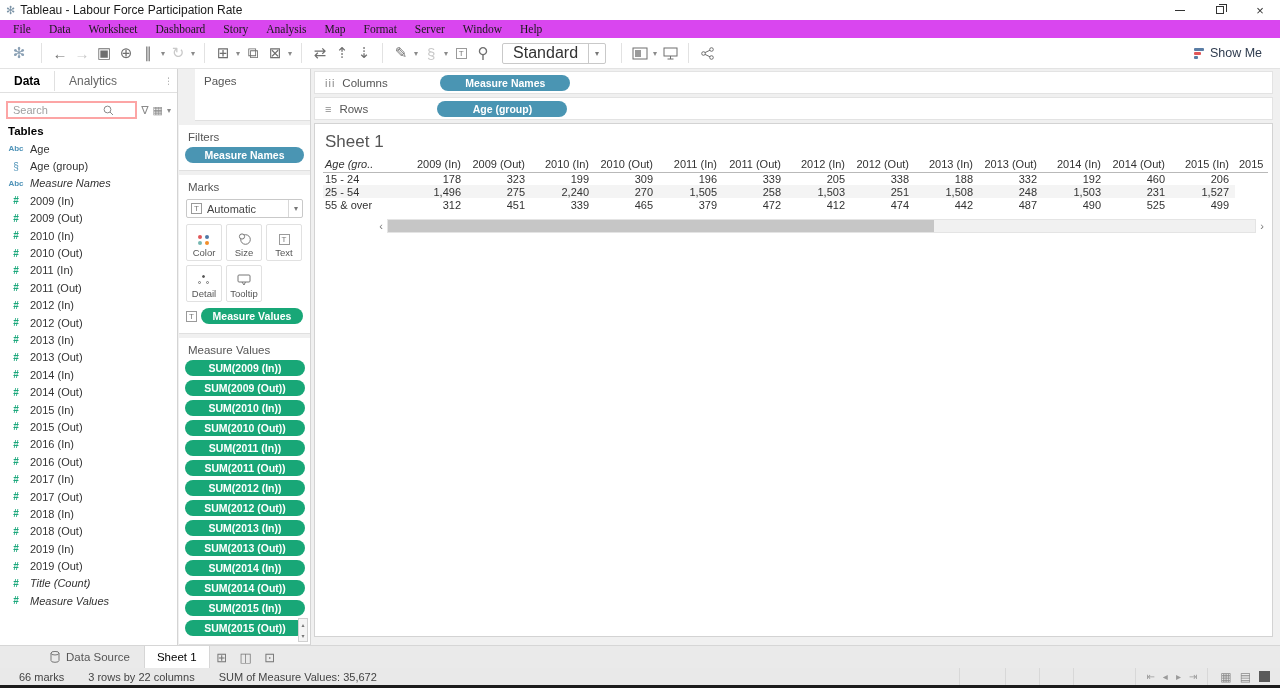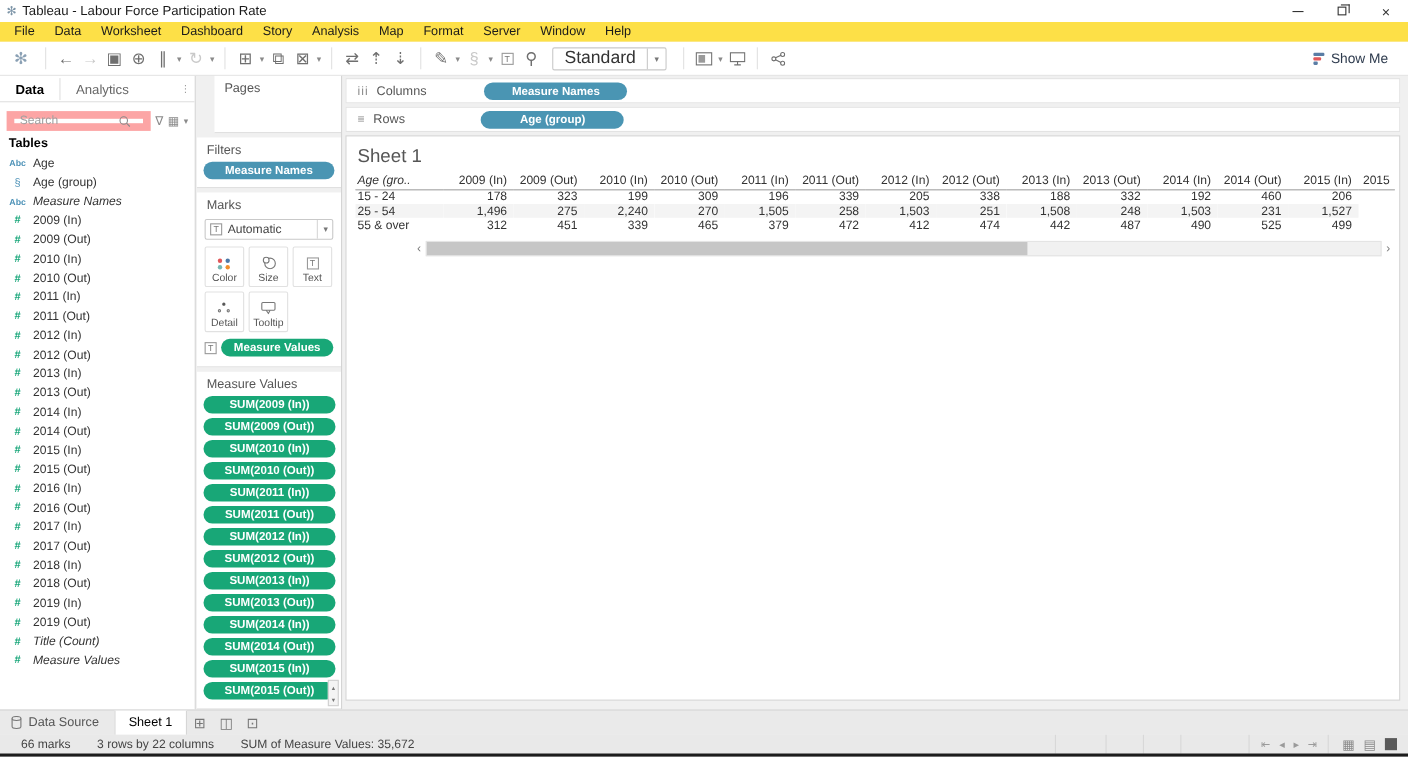--- a/index.html
+++ b/index.html
@@ -10,21 +10,21 @@
   .titlebar { position:absolute; top:0; left:0; right:0; height:20px; background:#fff; display:flex; align-items:center; }
   .titlebar .logo { color:#7b93a6; font-size:11px; margin:0 5px 0 6px; }
   .titlebar .title { font-size:12px; color:#1a1a1a; }
   .win-btns { margin-left:auto; display:flex; height:100%; }
   .win-btn { width:40px; height:100%; display:flex; align-items:center; justify-content:center; color:#333; font-size:13px; cursor:default; }
   .min-glyph { width:10px; height:1px; background:#333; display:inline-block; }
   .max-glyph { width:8px; height:8px; border:1px solid #333; display:inline-block; position:relative; }
   .max-glyph::before { content:""; position:absolute; left:2px; top:-3px; width:7px; height:7px; border:1px solid #333; border-left:none; border-bottom:none; }
 
   
-  .menubar { position:absolute; top:20px; left:0; right:0; height:18px; background:#fde047; display:flex; align-items:center; padding-left:4px; }
+  .menubar { position:absolute; top:20px; left:0; right:0; height:18px; background:#d946ef; display:flex; align-items:center; padding-left:4px;font-family:Liberation Serif, serif; }
   .menubar span { padding:0 9px; font-size:11.5px; color:#1a1a1a; }
 
   
   .toolbar { position:absolute; top:38px; left:0; right:0; height:31px; background:#fff; border-bottom:1px solid #e3e3e3; display:flex; align-items:center; padding-left:8px; }
   .tb { display:flex; align-items:center; justify-content:center; min-width:22px; height:24px; color:#6f6f6f; font-size:15px; }
   .tb.dis { color:#c9c9c9; }
   .caret-solo { font-size:8px; color:#8a8a8a; margin:0 2px; }
   .tbsep { width:1px; height:20px; background:#e2e2e2; margin:0 7px; }
   .tb-logo { color:#8aa0b4; font-size:15px; margin-right:4px; }
   .stdbox { display:flex; align-items:center; border:1px solid #c9c9c9; border-radius:2px; height:21px; margin:0 8px; }
@@ -37,21 +37,21 @@
 
   
   .left-panel { position:absolute; top:69px; left:0; width:178px; bottom:43px; background:#fff; border-right:1px solid #d4d4d4; overflow:hidden; }
   .dp-tabs { height:24px; display:flex; align-items:center; border-bottom:1px solid #e0e0e0; }
   .dp-tab { padding:0 14px; font-size:12px; }
   .dp-tab.active { font-weight:bold; color:#000; }
   .dp-tab.inactive { color:#666; border-left:1px solid #e0e0e0; padding:3px 14px; }
   .dp-more { margin-left:auto; margin-right:4px; color:#999; font-size:9px; }
   .ds-row { display:flex; align-items:center; gap:5px; padding:5px 0 4px 8px; color:#333; white-space:nowrap; overflow:hidden; }
   .search-row { display:flex; align-items:center; margin:8px 6px 6px 6px; gap:4px; }
-  .search-box { flex:1; display:flex; align-items:center; border:7px solid #fca5a5; height:18px; padding:0 3px 0 5px; }
+  .search-box { flex:1; display:flex; align-items:center; border:2px solid #fca5a5; height:18px; padding:0 3px 0 5px; }
   .search-box input { border:none; outline:none; width:90px; font-size:11px; color:#333; font-family:"Liberation Sans",sans-serif; background:transparent; }
   .search-box input::placeholder { color:#a0a0a0; }
   .mini-icon { color:#8a8a8a; font-size:11px; }
   .tables-label { font-weight:bold; font-size:11.5px; color:#000; margin:6px 0 3px 8px; }
   .field { display:flex; align-items:center; height:17.4px; padding-left:8px; gap:6px; white-space:nowrap; }
   .ficon { width:16px; text-align:center; flex:none; }
   .ic-blue { color:#4f93b8; font-size:10px; }
   .ic-abc { font-size:8px; font-weight:bold; }
   .ic-green { color:#1aa77b; font-size:10px; font-weight:bold; }
   .flabel { font-size:11px; color:#333; }
@@ -108,21 +108,21 @@
   tbody tr:nth-child(2) { background:#f4f4f4; }
   col.c-label { width:80px; } col.c-val { width:64px; }
 
   .hscroll { position:absolute; top:95px; left:60px; right:4px; height:14px; display:flex; align-items:center; }
   .hs-arrow { width:12px; height:14px; display:flex; align-items:center; justify-content:center; color:#777; font-size:11px; }
   .hs-track { flex:1; height:14px; background:#f1f1f1; border:1px solid #e4e4e4; position:relative; }
   .hs-thumb { position:absolute; left:0; top:0; height:100%; width:63%; background:#c6c6c6; }
 
   
   .tabbar { position:absolute; left:0; right:0; bottom:20px; height:23px; background:#eaeaea; border-top:1px solid #d6d6d6; display:flex; align-items:stretch; }
-  .dstab { display:flex; align-items:center; gap:6px; color:#555; padding:0 14px 0 10px; font-size:11.5px; }
+  .dstab { display:flex; align-items:center; gap:6px; color:#555; padding:0 14px 0 10px; font-size:11.5px;margin-left:40px; }
   .sheettab { background:#fff; border-left:1px solid #d6d6d6; border-right:1px solid #d6d6d6; display:flex; align-items:center; padding:0 12px; color:#000; font-size:11.5px; }
   .newtab-btn { display:flex; align-items:center; justify-content:center; width:24px; color:#777; font-size:13px; }
 
   
   .statusbar { position:absolute; left:0; right:0; bottom:3px; height:17px; background:#e9e9e9; display:flex; align-items:center; font-size:11px; color:#444; }
   .sb-item { padding:0 12px; }
   .sb-item:first-child { padding-left:19px; }
   .sb-right { margin-left:auto; display:flex; align-items:center; height:100%; }
   .sb-cell { height:100%; border-left:1px solid #d8d8d8; }
   .sb-nav { display:flex; align-items:center; gap:8px; padding:0 10px; color:#9a9a9a; font-size:10px; border-left:1px solid #d8d8d8; height:100%; }

